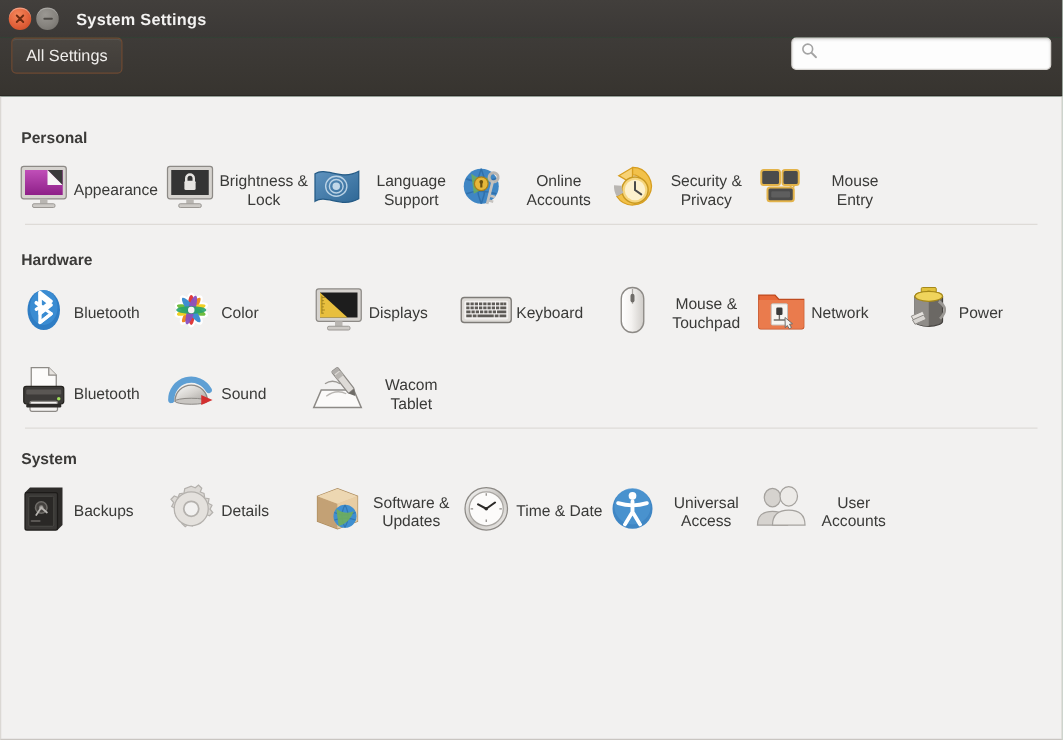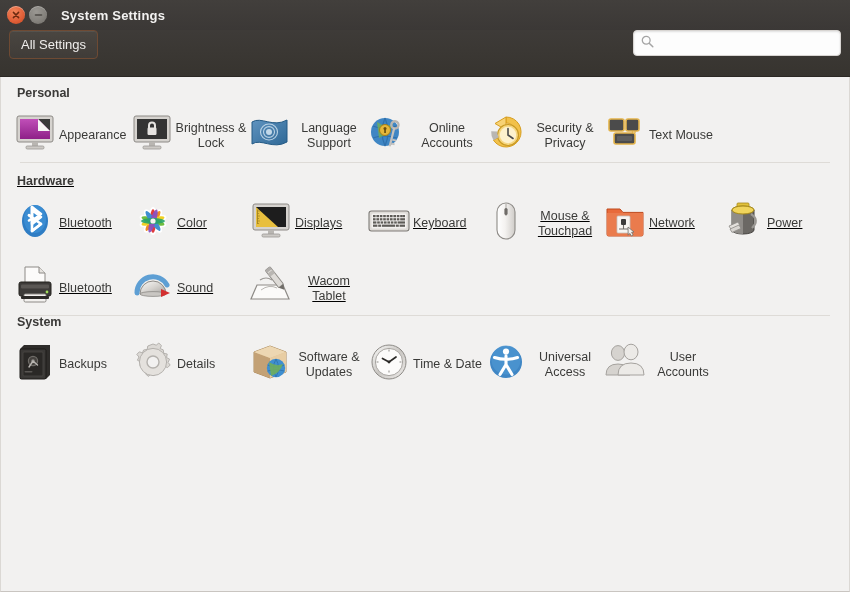--- a/index.html
+++ b/index.html
@@ -129,25 +129,25 @@
   .tile-icon svg { display: block; }
   .tile-label {
     font-size: 12.5px;
     color: #3a3a38;
     text-align: center;
     line-height: 15px;
     max-width: 112px;
   }
 
   
-  .sec-personal { padding-top: 9px; }
+  .sec-personal { padding-top: 26px; }
   .sec-personal .section-title { margin-bottom: 7px; }
-  .sec-hardware { padding-top: 12px; text-decoration: underline; }
+  .sec-hardware { padding-top: 22px; }
   .sec-hardware .section-title { margin-bottom: 7px; }
-  .sec-system  { }
+  .sec-system  { padding-top: 18px; }
   .sec-system .section-title { margin-bottom: 7px; }
   .row-gap { margin-top: 10px; }
 </style>
 </head>
 <body>
 
 <div class="window">
 
   <div class="titlebar">
     <div class="winbtn close">
@@ -276,21 +276,21 @@
         <div class="tile">
           <div class="tile-icon">
             <svg width="46" height="46" viewBox="0 0 46 46">
               <rect x="7" y="9" width="15" height="12" rx="2" fill="#4b4b4b" stroke="#e3b34a" stroke-width="1.6"></rect>
               <rect x="24" y="9" width="13" height="12" rx="2" fill="#4b4b4b" stroke="#e3b34a" stroke-width="1.6"></rect>
               <rect x="12" y="23" width="21" height="11" rx="2" fill="#4b4b4b" stroke="#e3b34a" stroke-width="1.6"></rect>
               <path d="M30.5 21 v2 M33 21 v2" stroke="#e3b34a" stroke-width="1.4"></path>
               <rect x="15" y="26" width="15" height="5" rx="1" fill="#5e5e5e"></rect>
             </svg>
           </div>
-          <div class="tile-label">Text Mouse</div>
+          <div class="tile-label">Mouse Entry</div>
         </div>
 
       </div>
     </div>
 
     <div class="section sec-hardware">
       <div class="section-title">Hardware</div>
       <div class="icon-grid">
 
         <div class="tile">

